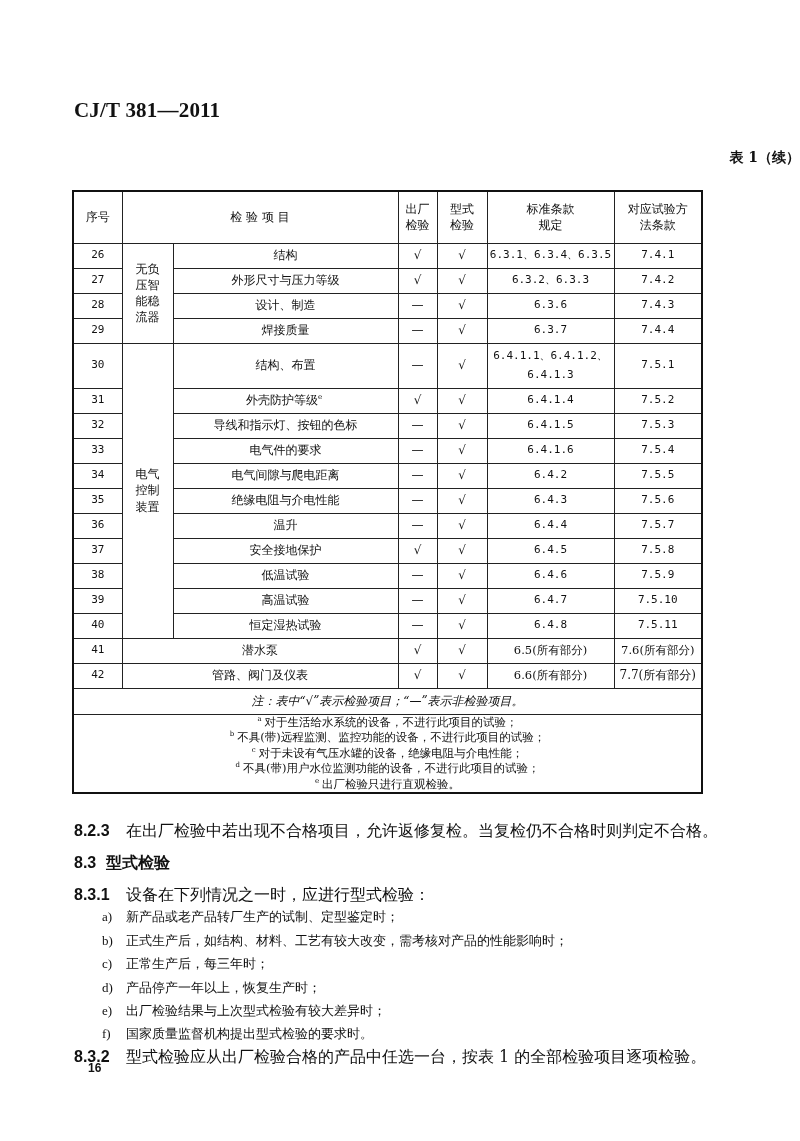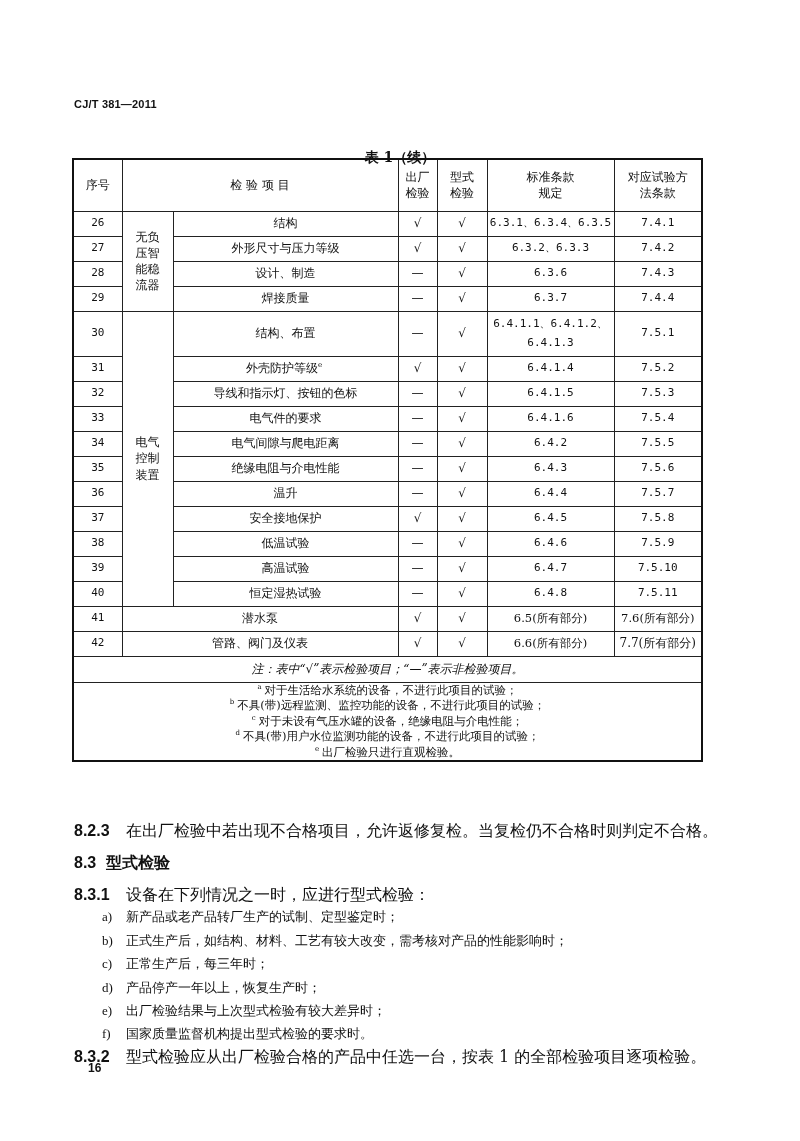--- a/index.html
+++ b/index.html
@@ -1,22 +1,22 @@
 <!DOCTYPE html>
 <html><head>
 <meta charset="utf-8">
 <style>
   html, body { margin:0; padding:0; background:#ffffff; }
   body { width:800px; height:1141px; position:relative; overflow:hidden;
          font-family:"DejaVu Serif", serif; color:#111; }
-  .doc-code { position:absolute; left:74px; top:98px; font-family:Liberation Sans, sans-serif;
-              font-weight:bold; font-size:11px; letter-spacing:0.2px; }
-  .table-title { position:absolute; left:0; width:800px; top:149px; text-align:center;
+  .doc-code { position:absolute; left:74px; top:98px; font-family:Liberation Serif, serif;
+              font-weight:bold; font-size:21px; letter-spacing:0.2px; }
+  .table-title { position:absolute; left:0; width:800px; top:149px; text-align:right;
                  font-weight:bold; font-size:14px; }
-  table.insp { position:absolute; left:72px; top:158px; border-collapse:collapse;
+  table.insp { position:absolute; left:72px; top:190px; border-collapse:collapse;
                table-layout:fixed; font-size:12px;padding-left:46px; }
   table.insp td, table.insp th { border:1px solid #222; padding:0; text-align:center;
                vertical-align:middle; font-weight:normal; line-height:1.35; }
   table.insp { border:2px solid #111; }
   th { font-size:12px; }
   td.item { text-align:left; padding-left:7px; }
   td.group { font-size:12px; line-height:1.7;margin-left:16px; }
   .mono { font-family:"DejaVu Sans Mono", monospace; font-size:11px; }
   tr.r { height:25px; }
   tr.r30 { height:45px; }

